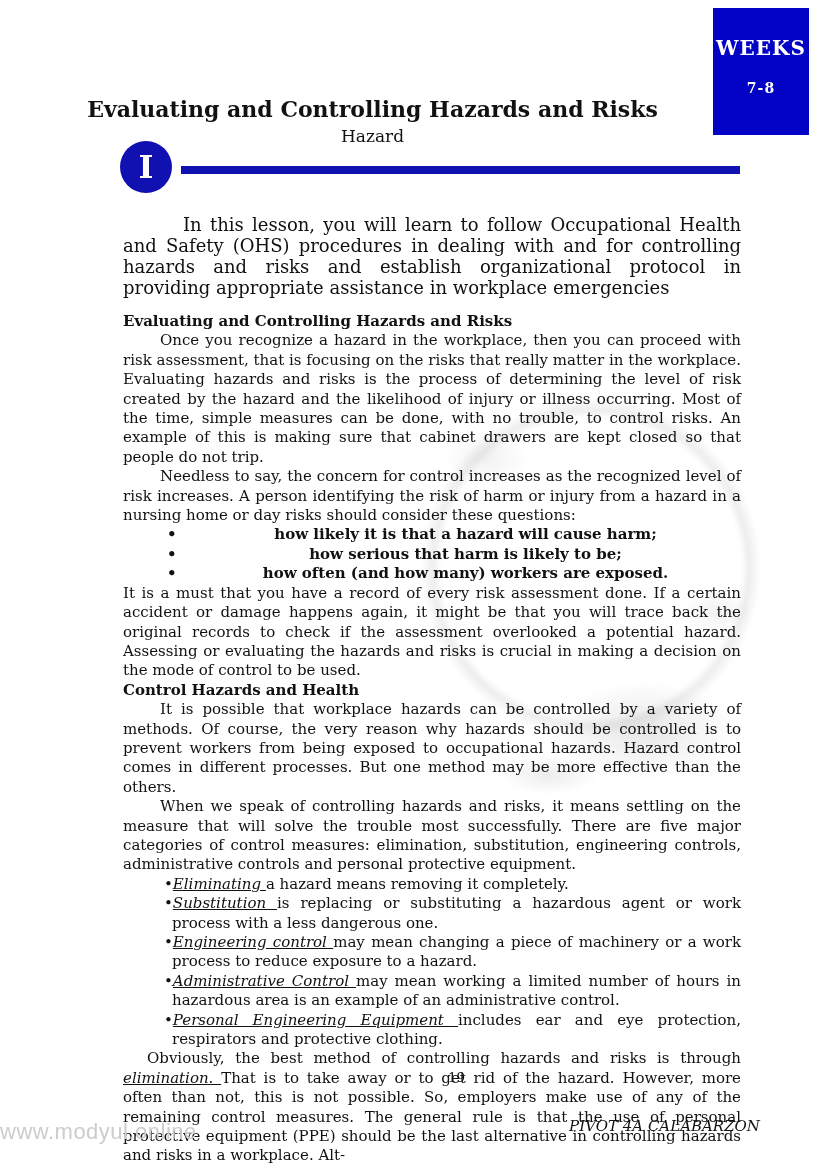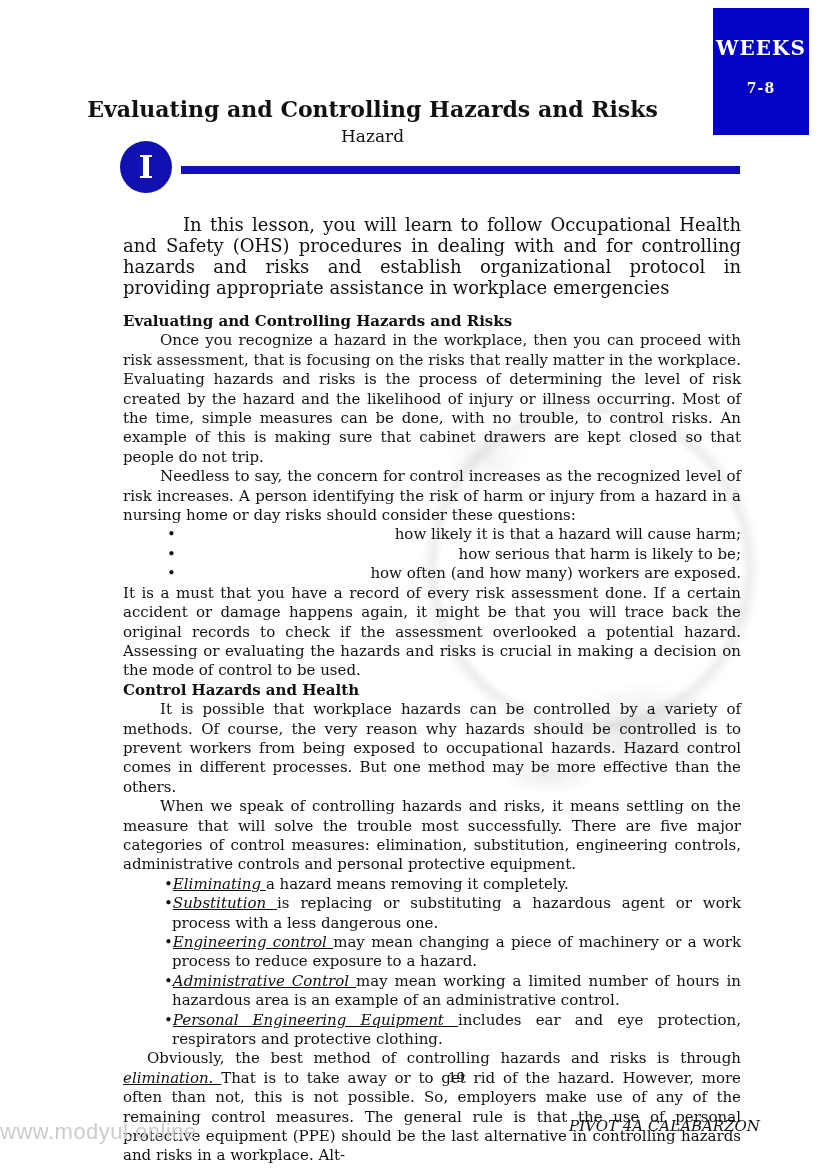--- a/index.html
+++ b/index.html
@@ -50,21 +50,21 @@
     font-size:18px;line-height:21px;text-align:justify;text-indent:60px;z-index:1;margin-top:11px;
   }
   .content{
     position:absolute;left:123px;top:312px;width:618px;
     font-size:15px;line-height:19.4px;text-align:justify;z-index:1;
   }
   .content h3{margin:0;font-size:15px;line-height:19.4px;text-align:left;}
   .content p{margin:0;text-indent:37px;}
   .content p.tight{text-indent:24px;}
   .blist .bitem{
-    position:relative;padding-left:67px;text-align:right;text-indent:0;
+    position:relative;padding-left:67px;text-align:center;text-indent:0;font-weight:bold;
   }
   .blist .bitem::before{
     content:"\2022";position:absolute;left:44px;top:0;
   }
   .hang{
     margin-left:49px;text-indent:-8px;text-align:justify;
   }
   .hang::before{content:"\2022";}
   .term{font-style:italic;text-decoration:underline;}
   .footer-page{

